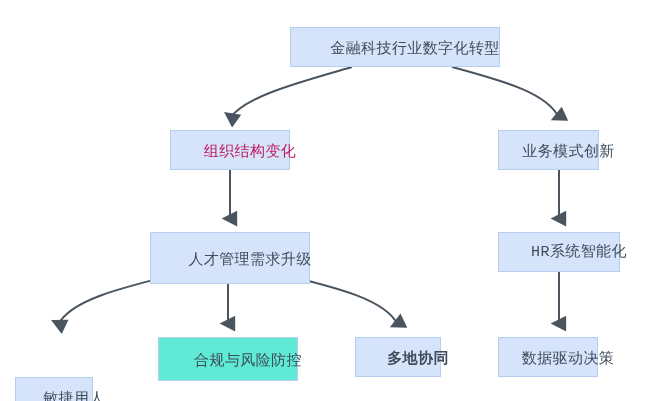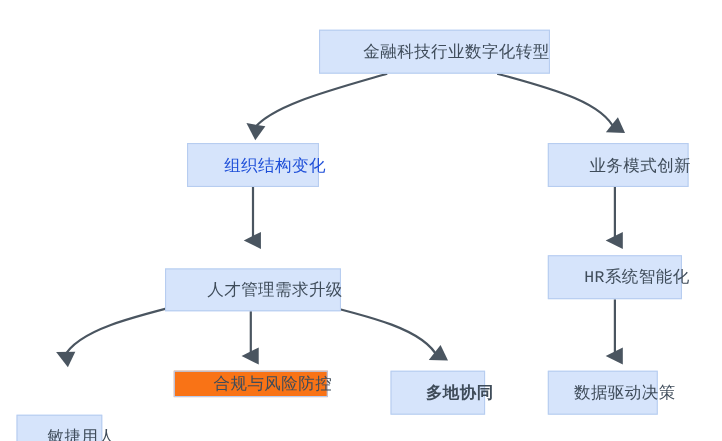--- a/index.html
+++ b/index.html
@@ -65,36 +65,36 @@
         <path d="M 228 272 L 228 325" fill="none" stroke="#4a5560" stroke-width="2" stroke-linecap="butt" marker-end="url(#arrowhead)"></path>
         <path d="M 272 272 C 340 288, 386 300, 398 325" fill="none" stroke="#4a5560" stroke-width="2" stroke-linecap="butt" marker-end="url(#arrowhead)"></path>
         <path d="M 559 272 L 559 325" fill="none" stroke="#4a5560" stroke-width="2" stroke-linecap="butt" marker-end="url(#arrowhead)"></path>
       </g>
   </svg>
 
   <div id="nodes-layer">
       <div class="node" style="left: 290px; top: 27px; width: 210px; height: 40px; background: rgb(214, 228, 251); border-color: rgb(183, 205, 240); color: rgb(63, 76, 90);">
         <span class="node-label">金融科技行业数字化转型</span>
       </div>
-      <div class="node" style="left: 170px; top: 130px; width: 120px; height: 40px; background: rgb(214, 228, 251); border-color: rgb(183, 205, 240); color: #1d4ed8;">
+      <div class="node" style="left: 170px; top: 130px; width: 120px; height: 40px; background: rgb(214, 228, 251); border-color: rgb(183, 205, 240); color: #be185d;">
         <span class="node-label">组织结构变化</span>
       </div>
-      <div class="node" style="left: 498px; top: 130px; width: 128px; height: 40px; background: rgb(214, 228, 251); border-color: rgb(183, 205, 240); color: rgb(63, 76, 90);">
+      <div class="node" style="left: 498px; top: 130px; width: 101px; height: 40px; background: rgb(214, 228, 251); border-color: rgb(183, 205, 240); color: rgb(63, 76, 90);">
         <span class="node-label">业务模式创新</span>
       </div>
-      <div class="node" style="left: 150px; top: 244px; width: 160px; height: 39px; background: rgb(214, 228, 251); border-color: rgb(183, 205, 240); color: rgb(63, 76, 90);">
+      <div class="node" style="left: 150px; top: 232px; width: 160px; height: 52px; background: rgb(214, 228, 251); border-color: rgb(183, 205, 240); color: rgb(63, 76, 90);">
         <span class="node-label">人才管理需求升级</span>
       </div>
       <div class="node" style="left: 498px; top: 232px; width: 122px; height: 40px; background: rgb(214, 228, 251); border-color: rgb(183, 205, 240); color: rgb(63, 76, 90); font-family: Liberation Mono, monospace;">
         <span class="node-label">HR系统智能化</span>
       </div>
       <div class="node" style="left: 15px; top: 337px; width: 78px; height: 40px; background: rgb(214, 228, 251); border-color: rgb(183, 205, 240); color: rgb(63, 76, 90); margin-top: 40px;">
         <span class="node-label">敏捷用人</span>
       </div>
-      <div class="node" style="left: 158px; top: 337px; width: 140px; height: 24px; background: #f97316; border-color: rgb(183, 205, 240); color: rgb(63, 76, 90);">
+      <div class="node" style="left: 158px; top: 337px; width: 140px; height: 44px; background: #5eead4; border-color: rgb(183, 205, 240); color: rgb(63, 76, 90);">
         <span class="node-label">合规与风险防控</span>
       </div>
       <div class="node" style="left: 355px; top: 337px; width: 86px; height: 40px; background: rgb(214, 228, 251); border-color: rgb(183, 205, 240); color: rgb(63, 76, 90); font-weight: bold;">
         <span class="node-label">多地协同</span>
       </div>
       <div class="node" style="left: 498px; top: 337px; width: 100px; height: 40px; background: rgb(214, 228, 251); border-color: rgb(183, 205, 240); color: rgb(63, 76, 90);">
         <span class="node-label">数据驱动决策</span>
       </div>
     </div>
 

